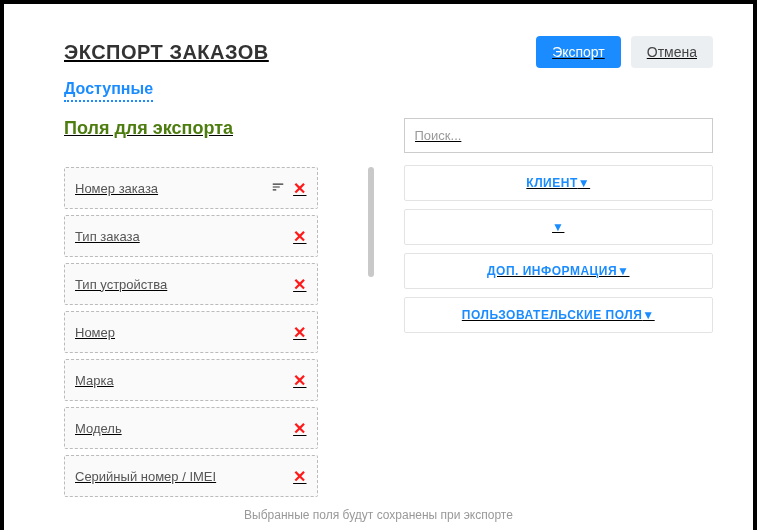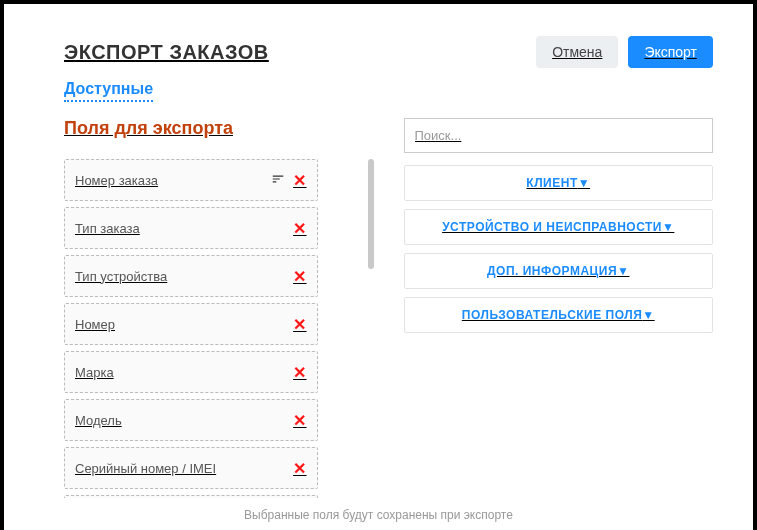--- a/index.html
+++ b/index.html
@@ -11,21 +11,21 @@
 .page-title { font-size:20px; font-weight:700; letter-spacing:0.5px; color:#333; }
 .header-buttons { display:flex; gap:10px; }
 .btn { font-size:14px; padding:8px 16px; border-radius:4px; border:none; cursor:pointer; }
 .btn-cancel { background:#eceff2; color:#444; }
 .btn-export { background:#1a8cff; color:#fff; font-weight:400; }
 
 .workshop-link { font-size:16px; font-weight:700; color:#1a8cff; border-bottom:2px dotted #1a8cff; display:inline-block; padding-bottom:2px; margin-bottom:16px; }
 
 .columns { display:flex; gap:30px; flex:1; overflow:hidden; }
 .col { flex:1; display:flex; flex-direction:column; overflow:hidden; }
-.col-title { font-size:18px; font-weight:700; color:#c2410c; margin-bottom:20px; }
+.col-title { font-size:18px; font-weight:700; color:#4d7c0f; margin-bottom:28px; }
 
 .selected-wrap { display:flex; flex:1; overflow:hidden;gap:46px; }
 .selected-list { flex:1; overflow:hidden; display:flex; flex-direction:column; gap:6px; }
 .scroll-track { width:6px; background:transparent; margin-left:4px; border-radius:3px; position:relative; }
 .scroll-thumb { position:absolute; top:0; left:0; width:6px; height:110px; background:#c9c9c9; border-radius:3px; }
 
 .field-item { border:1px dashed #bbb; background:#fafafa; border-radius:2px; display:flex; align-items:center; padding:10px 10px; font-size:13px; color:#555; min-height:42px; }
 .field-item .label { flex:1; }
 .sort-icon { margin-right:8px; font-size:14px; color:#333; font-weight:700; }
 .remove-icon { color:#ff1a1a; font-size:16px; font-weight:700; cursor:pointer; }
@@ -41,22 +41,22 @@
 </style>
 </head>
 <body>
 
 <div class="window">
  <div class="inner">
 
   <div class="header-row">
     <div class="page-title">ЭКСПОРТ ЗАКАЗОВ</div>
     <div class="header-buttons">
+      <button class="btn btn-export">Экспорт</button>
       <button class="btn btn-cancel">Отмена</button>
-      <button class="btn btn-export">Экспорт</button>
     </div>
   </div>
 
   <div><span class="workshop-link">Доступные</span></div>
 
   <div class="columns">
 
     <div class="col">
       <div class="col-title">Поля для экспорта</div>
       <div class="selected-wrap">
@@ -109,21 +109,20 @@
     </div>
 
     <div class="col">
       <input class="search-input" placeholder="Поиск..." style="">
       <div class="groups">
         <div class="group">
           <span>КЛИЕНТ</span>
           <span class="chev">▼</span>
         </div>
         <div class="group">
-          <span>УСТРОЙСТВО И НЕИСПРАВНОСТИ</span>
           <span class="chev">▼</span>
         </div>
         <div class="group">
           <span>ДОП. ИНФОРМАЦИЯ</span>
           <span class="chev">▼</span>
         </div>
         <div class="group">
           <span>ПОЛЬЗОВАТЕЛЬСКИЕ ПОЛЯ</span>
           <span class="chev">▼</span>
         </div>

